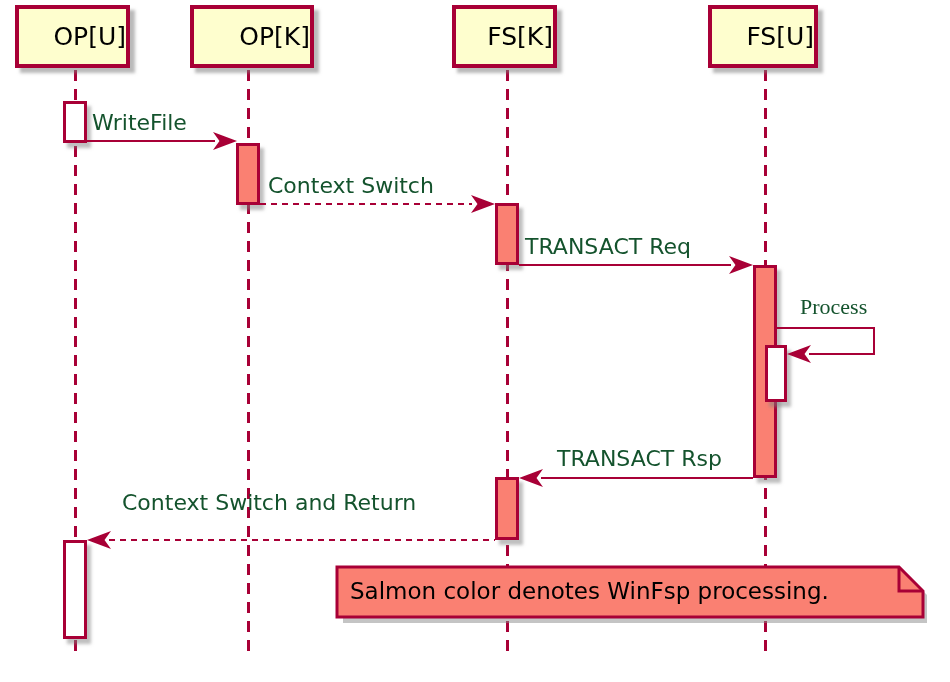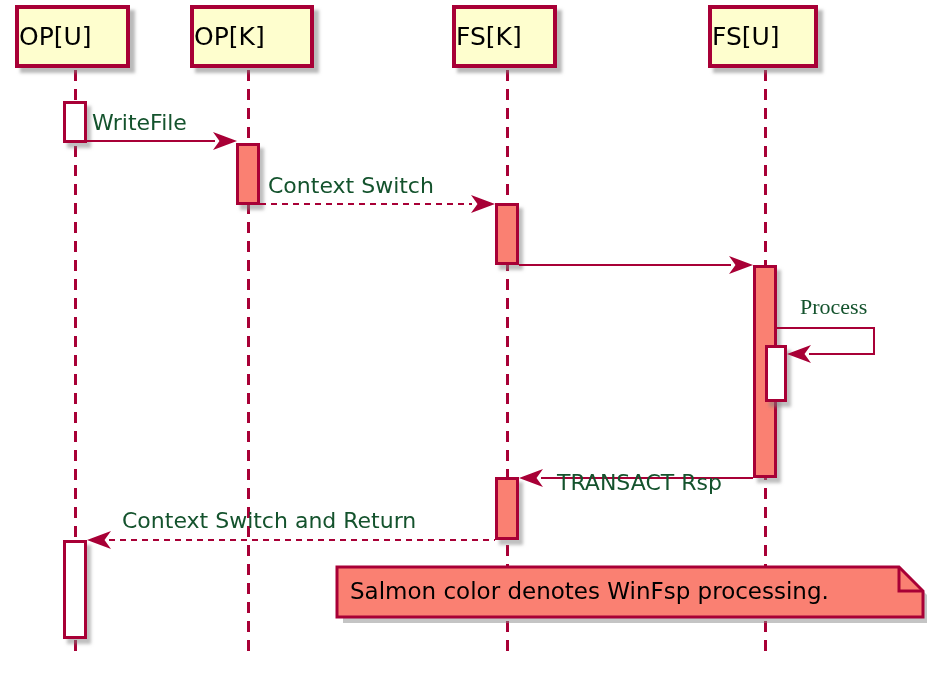--- a/index.html
+++ b/index.html
@@ -11,21 +11,21 @@
     overflow:hidden;
   }
   
   .participant{
     position:absolute;
     box-sizing:border-box;
     height:63px;
     background:#FEFECE;
     border:4px solid #A80036;
     box-shadow:5px 5px 3px rgba(130,130,130,0.55);
-    display:flex;align-items:center;justify-content:flex-start;
+    display:flex;align-items:center;justify-content:flex-end;
     font-size:25px;color:#000;
     z-index:3;
   }
   
   .lifeline{
     position:absolute;
     width:3px;top:70px;height:582px;
     background:repeating-linear-gradient(180deg,#A80036 0 11px,transparent 11px 19px);
     z-index:1;
   }
@@ -100,34 +100,35 @@
   <div class="activation white" style="left:63px;top:540px;height:99px;"></div>
 
   <div class="mlabel" style="left:92px;top:110px;">WriteFile</div>
   <div class="mline" style="left:87px;top:140px;width:128px;"></div>
   <div class="arr right" style="left:213px;top:132px;"></div>
 
   <div class="mlabel" style="left:268px;top:173px;">Context Switch</div>
   <div class="mline dashed" style="left:260px;top:203px;width:212px;"></div>
   <div class="arr right" style="left:471px;top:195px;"></div>
 
+  <div class="mlabel" style="left:525px;top:234px;">TRANSACT Req</div>
   <div class="mline" style="left:519px;top:264px;width:212px;"></div>
   <div class="arr right" style="left:729px;top:256px;"></div>
 
   <div class="mlabel" style="left:800px;top:294px;font-family:Liberation Serif, serif;">Process</div>
   <div class="mline" style="left:777px;top:327px;width:98px;"></div>
   <div class="vline" style="left:873px;top:327px;height:28px;"></div>
   <div class="mline" style="left:809px;top:353px;width:66px;"></div>
   <div class="arr left" style="left:787px;top:345px;"></div>
 
-  <div class="mlabel" style="left:557px;top:446px;margin-top:24px;">TRANSACT Rsp</div>
+  <div class="mlabel" style="left:557px;top:446px;">TRANSACT Rsp</div>
   <div class="mline" style="left:541px;top:477px;width:212px;"></div>
   <div class="arr left" style="left:519px;top:469px;"></div>
 
-  <div class="mlabel" style="left:122px;top:508px;">Context Switch and Return</div>
+  <div class="mlabel" style="left:122px;top:490px;">Context Switch and Return</div>
   <div class="mline dashed" style="left:109px;top:539px;width:386px;"></div>
   <div class="arr left" style="left:87px;top:531px;"></div>
 
   <svg class="note-svg" style="left:335px;top:565px;" width="605" height="62">
     <polygon points="8,8 570,8 592,30 592,58 8,58" fill="#8a8a8a" opacity="0.5"></polygon>
     <polygon points="2,2 564,2 588,26 588,52 2,52" fill="#FA8072" stroke="#A80036" stroke-width="3"></polygon>
     <polyline points="564,2 564,26 588,26" fill="none" stroke="#A80036" stroke-width="3"></polyline>
   </svg>
   <div class="note-text" style="left:350px;top:578px;">Salmon color denotes WinFsp processing.</div>
 

